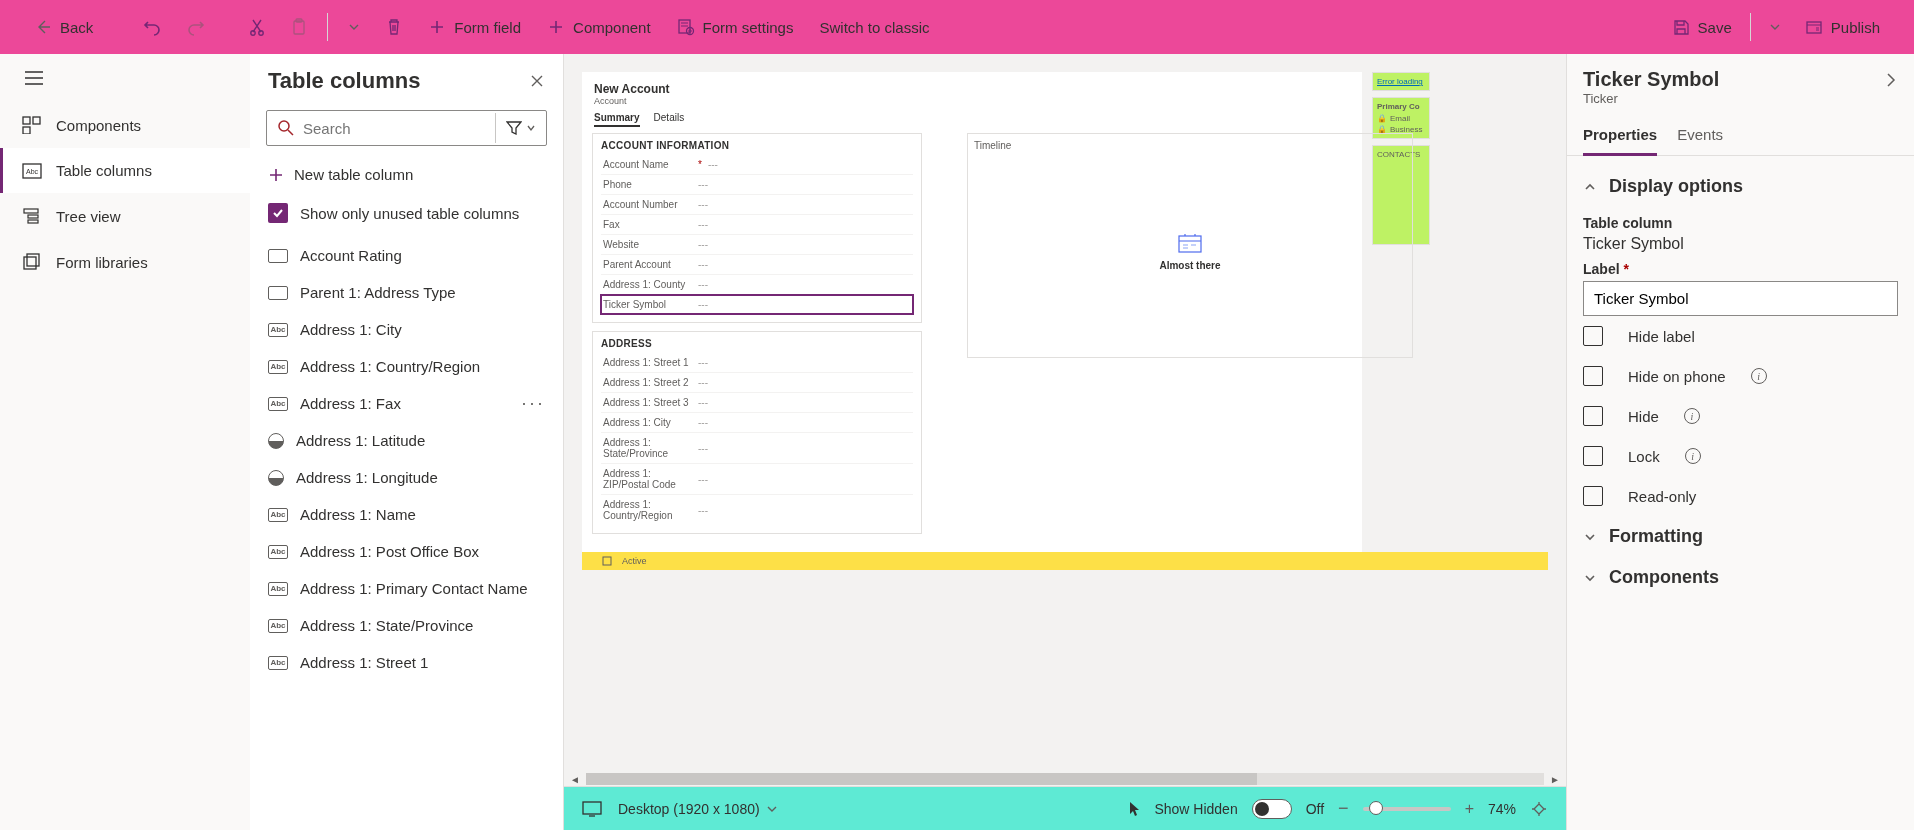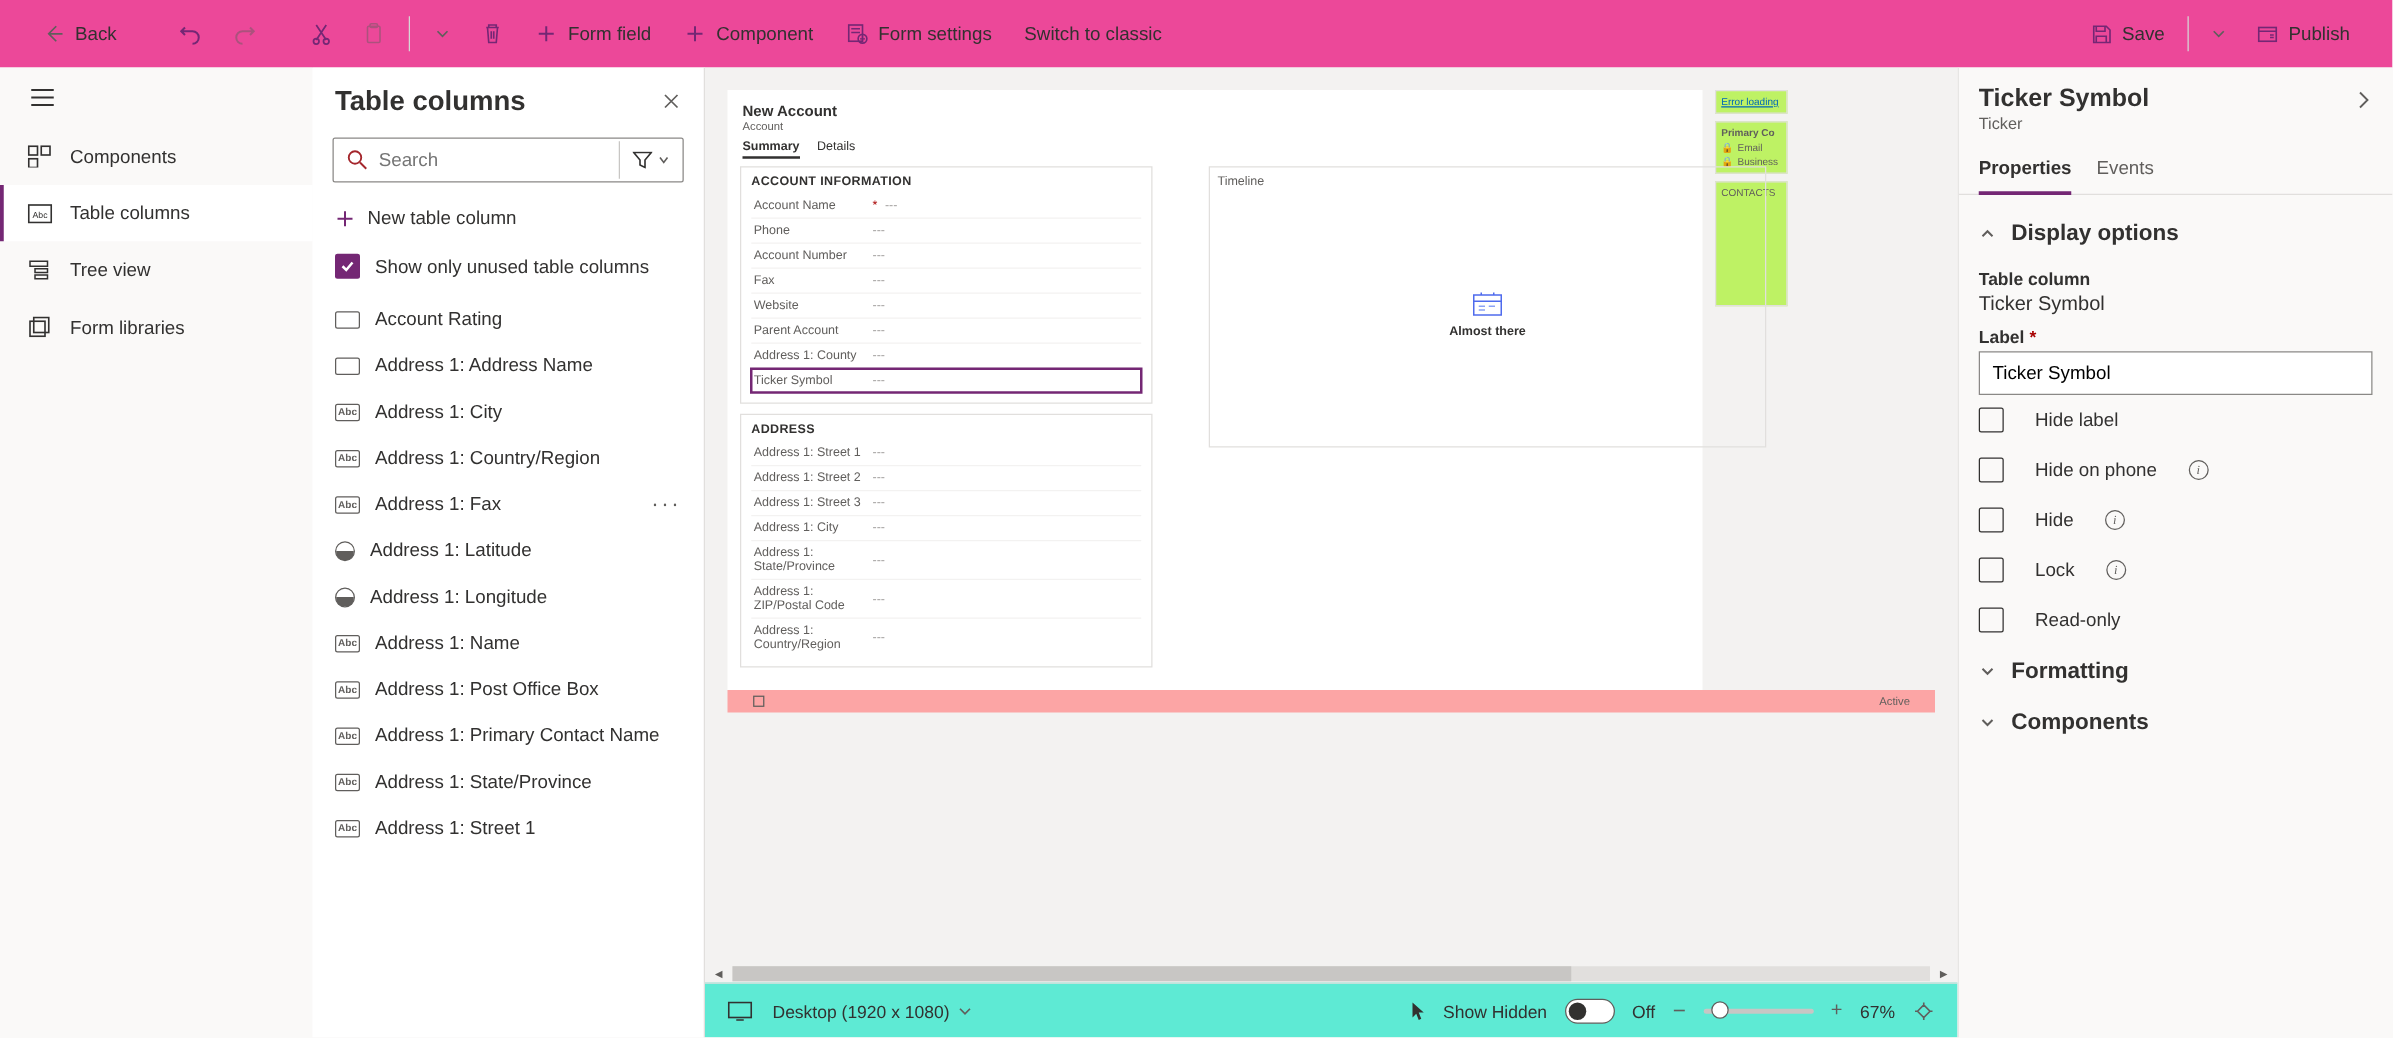--- a/index.html
+++ b/index.html
@@ -57,21 +57,21 @@
   .f-row:last-child { border-bottom:none; }
   .f-row .f-lbl { width:95px; color:#605e5c; }
   .f-row .f-req { color:#a80000; margin-right:6px; }
   .f-row .f-val { color:#a19f9d; }
   .f-row.selected { outline:2px solid #742774; outline-offset:-1px; background:#fff; }
   .timeline-box { border:1px solid #e1dfdd; width:446px; height:225px; display:flex; flex-direction:column; align-items:center; justify-content:flex-start; padding:6px;margin-left:33px; }
   .timeline-box .tl-hdr { align-self:flex-start; font-size:10px; color:#605e5c; }
   .timeline-box .tl-mid { flex:1; display:flex; flex-direction:column; align-items:center; justify-content:center; gap:6px; }
   .stub-card { border:1px solid #e1dfdd; background:#bef264; width:58px; font-size:8px; color:#605e5c; margin-bottom:6px; padding:4px 4px; }
   .stub-err { color:#0067b8; font-size:8px; text-decoration:underline; }
-  .status-strip { background:#fca5a5; font-size:9px; color:#605e5c; padding:4px 20px; display:flex; align-items:center; gap:10px;justify-content:space-between; }
+  .status-strip { background:#fde047; font-size:9px; color:#605e5c; padding:4px 20px; display:flex; align-items:center; gap:10px; }
 
   .canvas-footer { height:44px; background:#5eead4; border-top:1px solid #e1dfdd; display:flex; align-items:center; padding:0 18px; gap:16px; font-size:14px; }
   .canvas-footer .right { margin-left:auto; display:flex; align-items:center; gap:14px; }
   .toggle { width:40px; height:20px; border-radius:10px; border:1px solid #605e5c; position:relative; background:#fff; }
   .toggle .knob { width:14px; height:14px; border-radius:50%; background:#323130; position:absolute; top:2px; left:2px; }
   .slider { width:88px; height:4px; background:#c8c6c4; position:relative; border-radius:2px; }
   .slider .sknob { width:14px; height:14px; border-radius:50%; background:#fff; border:1px solid #605e5c; position:absolute; top:-6px; left:6px; }
   .hscroll { height:14px; display:flex; align-items:center; padding:0 6px; }
   .hscroll .track { flex:1; height:12px; background:#e1dfdd; position:relative; margin:0 6px;}
   .hscroll .thumb { position:absolute; left:0; top:0; height:12px; width:70%; background:#c8c6c4; }
@@ -295,21 +295,21 @@
       </span>
       <span>Show only unused table columns</span>
     </div>
     <div class="list" id="col-list">
         <div class="col-item">
           <span class="ci-icon"></span>
           <span>Account Rating</span>
         </div>
         <div class="col-item">
           <span class="ci-icon"></span>
-          <span>Address 1: Address Name</span>
+          <span>Parent 1: Address Type</span>
         </div>
         <div class="col-item">
           <span class="ci-icon">Abc</span>
           <span>Address 1: City</span>
         </div>
         <div class="col-item">
           <span class="ci-icon">Abc</span>
           <span>Address 1: Country/Region</span>
         </div>
         <div class="col-item">
@@ -503,21 +503,21 @@
         <span>Show Hidden</span>
         <div class="toggle">
             <div class="knob"></div>
           </div>
         <span>Off</span>
         <span style="cursor:pointer;font-size:18px;color:#605e5c">−</span>
         <div class="slider">
             <div class="sknob"></div>
           </div>
         <span style="cursor:pointer;font-size:16px;color:#605e5c">+</span>
-        <span>67%</span>
+        <span>74%</span>
         <span style="cursor:pointer">
             <svg width="18" height="18" viewBox="0 0 18 18">
               <path d="M4 9 L9 4 L14 9 L9 14 Z M9 2 V4 M9 14 V16 M2 9 H4 M14 9 H16" fill="none" stroke="#605e5c" stroke-width="1.3"></path>
             </svg>
           </span>
       </div>
     </div>
   </div>
 
   <div class="props">

